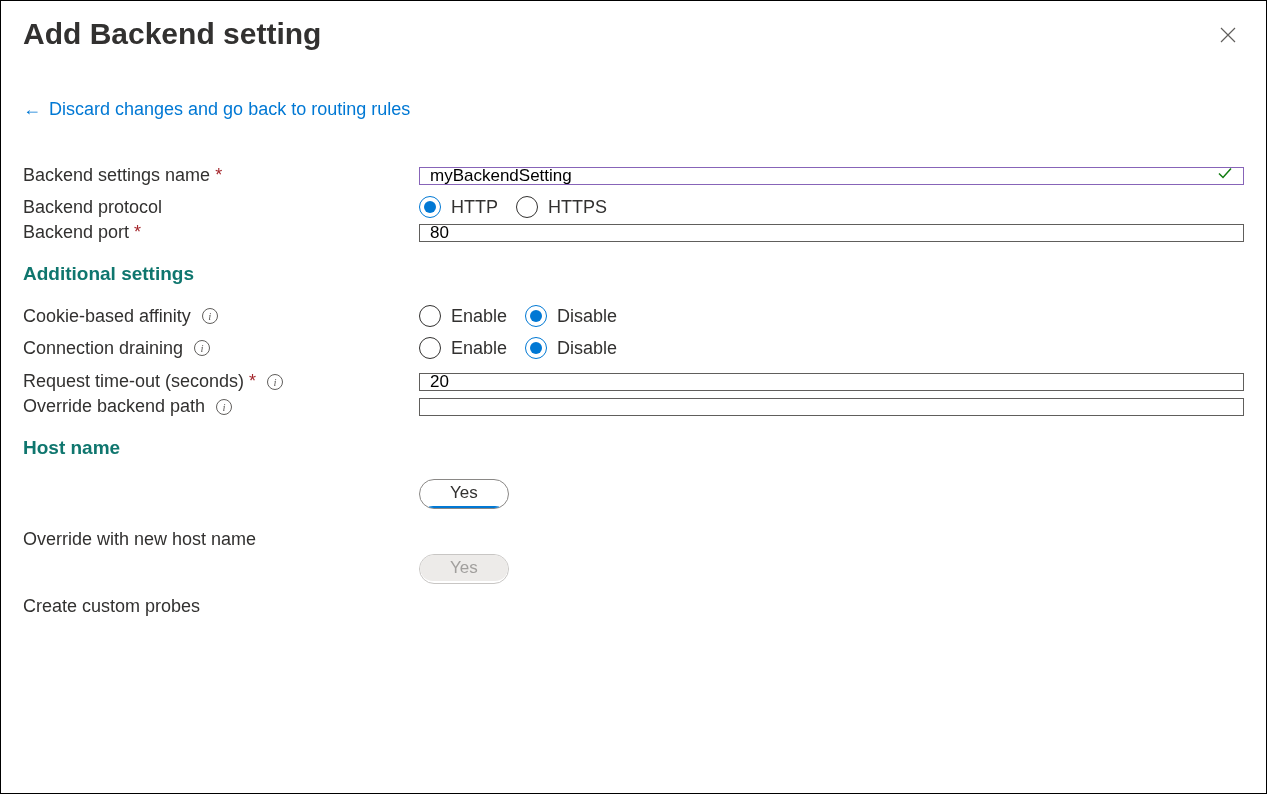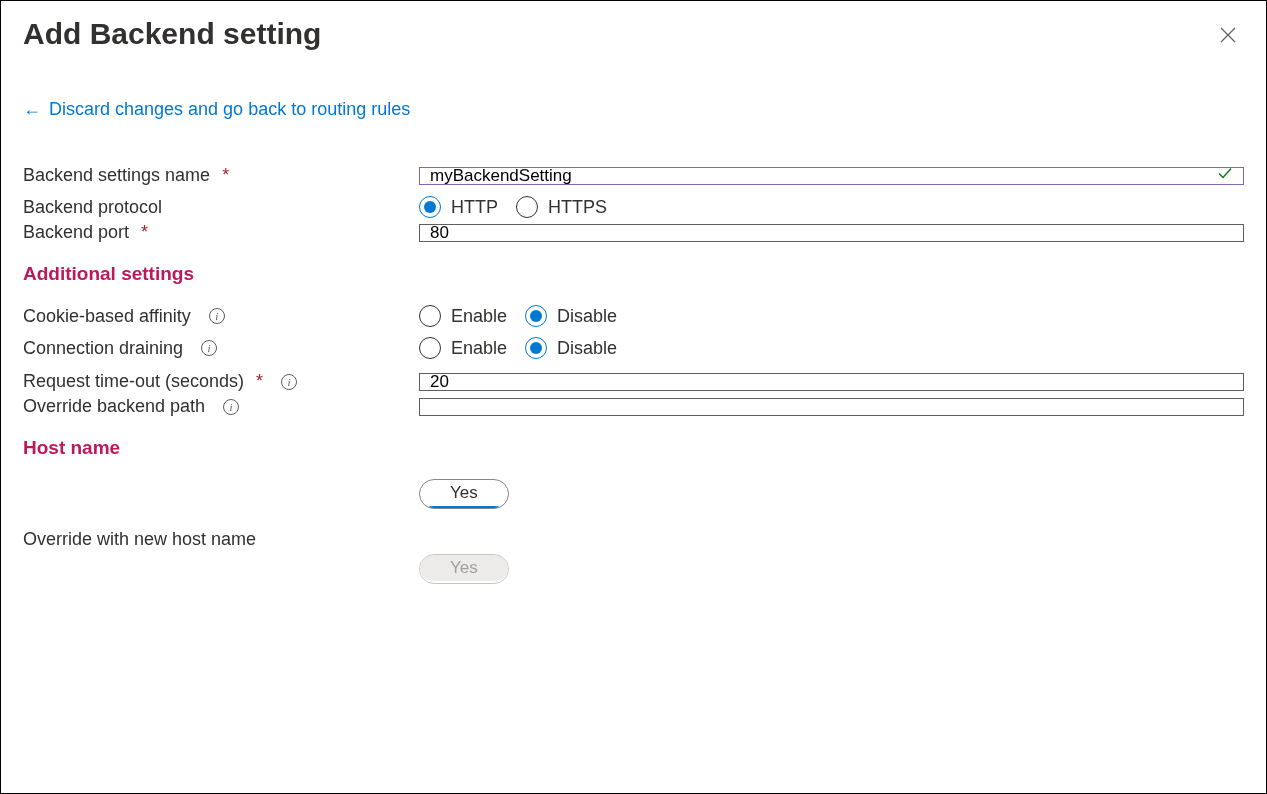--- a/index.html
+++ b/index.html
@@ -55,21 +55,21 @@
       display: flex;
       align-items: center;
       margin-bottom: 10px;
     }
     .form-label {
       width: 396px;
       font-size: 18px;
       color: #323130;
       display: flex;
       align-items: center;
-      gap: 12px;
+      gap: 5px;
     }
     .required {
       color: #a4262c;
     }
     .info-icon {
       display: inline-flex;
       align-items: center;
       justify-content: center;
       width: 16px;
       height: 16px;
@@ -143,21 +143,21 @@
     }
     .radio-inner {
       width: 12px;
       height: 12px;
       background: #0078d4;
       border-radius: 50%;
     }
     .section-header {
       font-size: 19px;
       font-weight: 600;
-      color: #be185d;
+      color: #0f766e;
       margin-top: 20px;
       margin-bottom: 20px;
     }
     .description {
       font-size: 18px;
       color: #323130;
       margin-bottom: 28px;
       line-height: 1.5;
       max-width: 1140px;
     }
@@ -367,13 +367,16 @@
   
   <div class="toggle-row" style="margin-bottom:12px;">
     <div class="toggle-label-space"></div>
     <div class="toggle-pill disabled">
       <div class="toggle-option active-disabled">Yes</div>
       <div class="toggle-option">No</div>
     </div>
   </div>
 
   
+  <div class="form-row">
+    <div class="form-label">Create custom probes</div>
+  </div>
 </div>
 
 </body></html>

